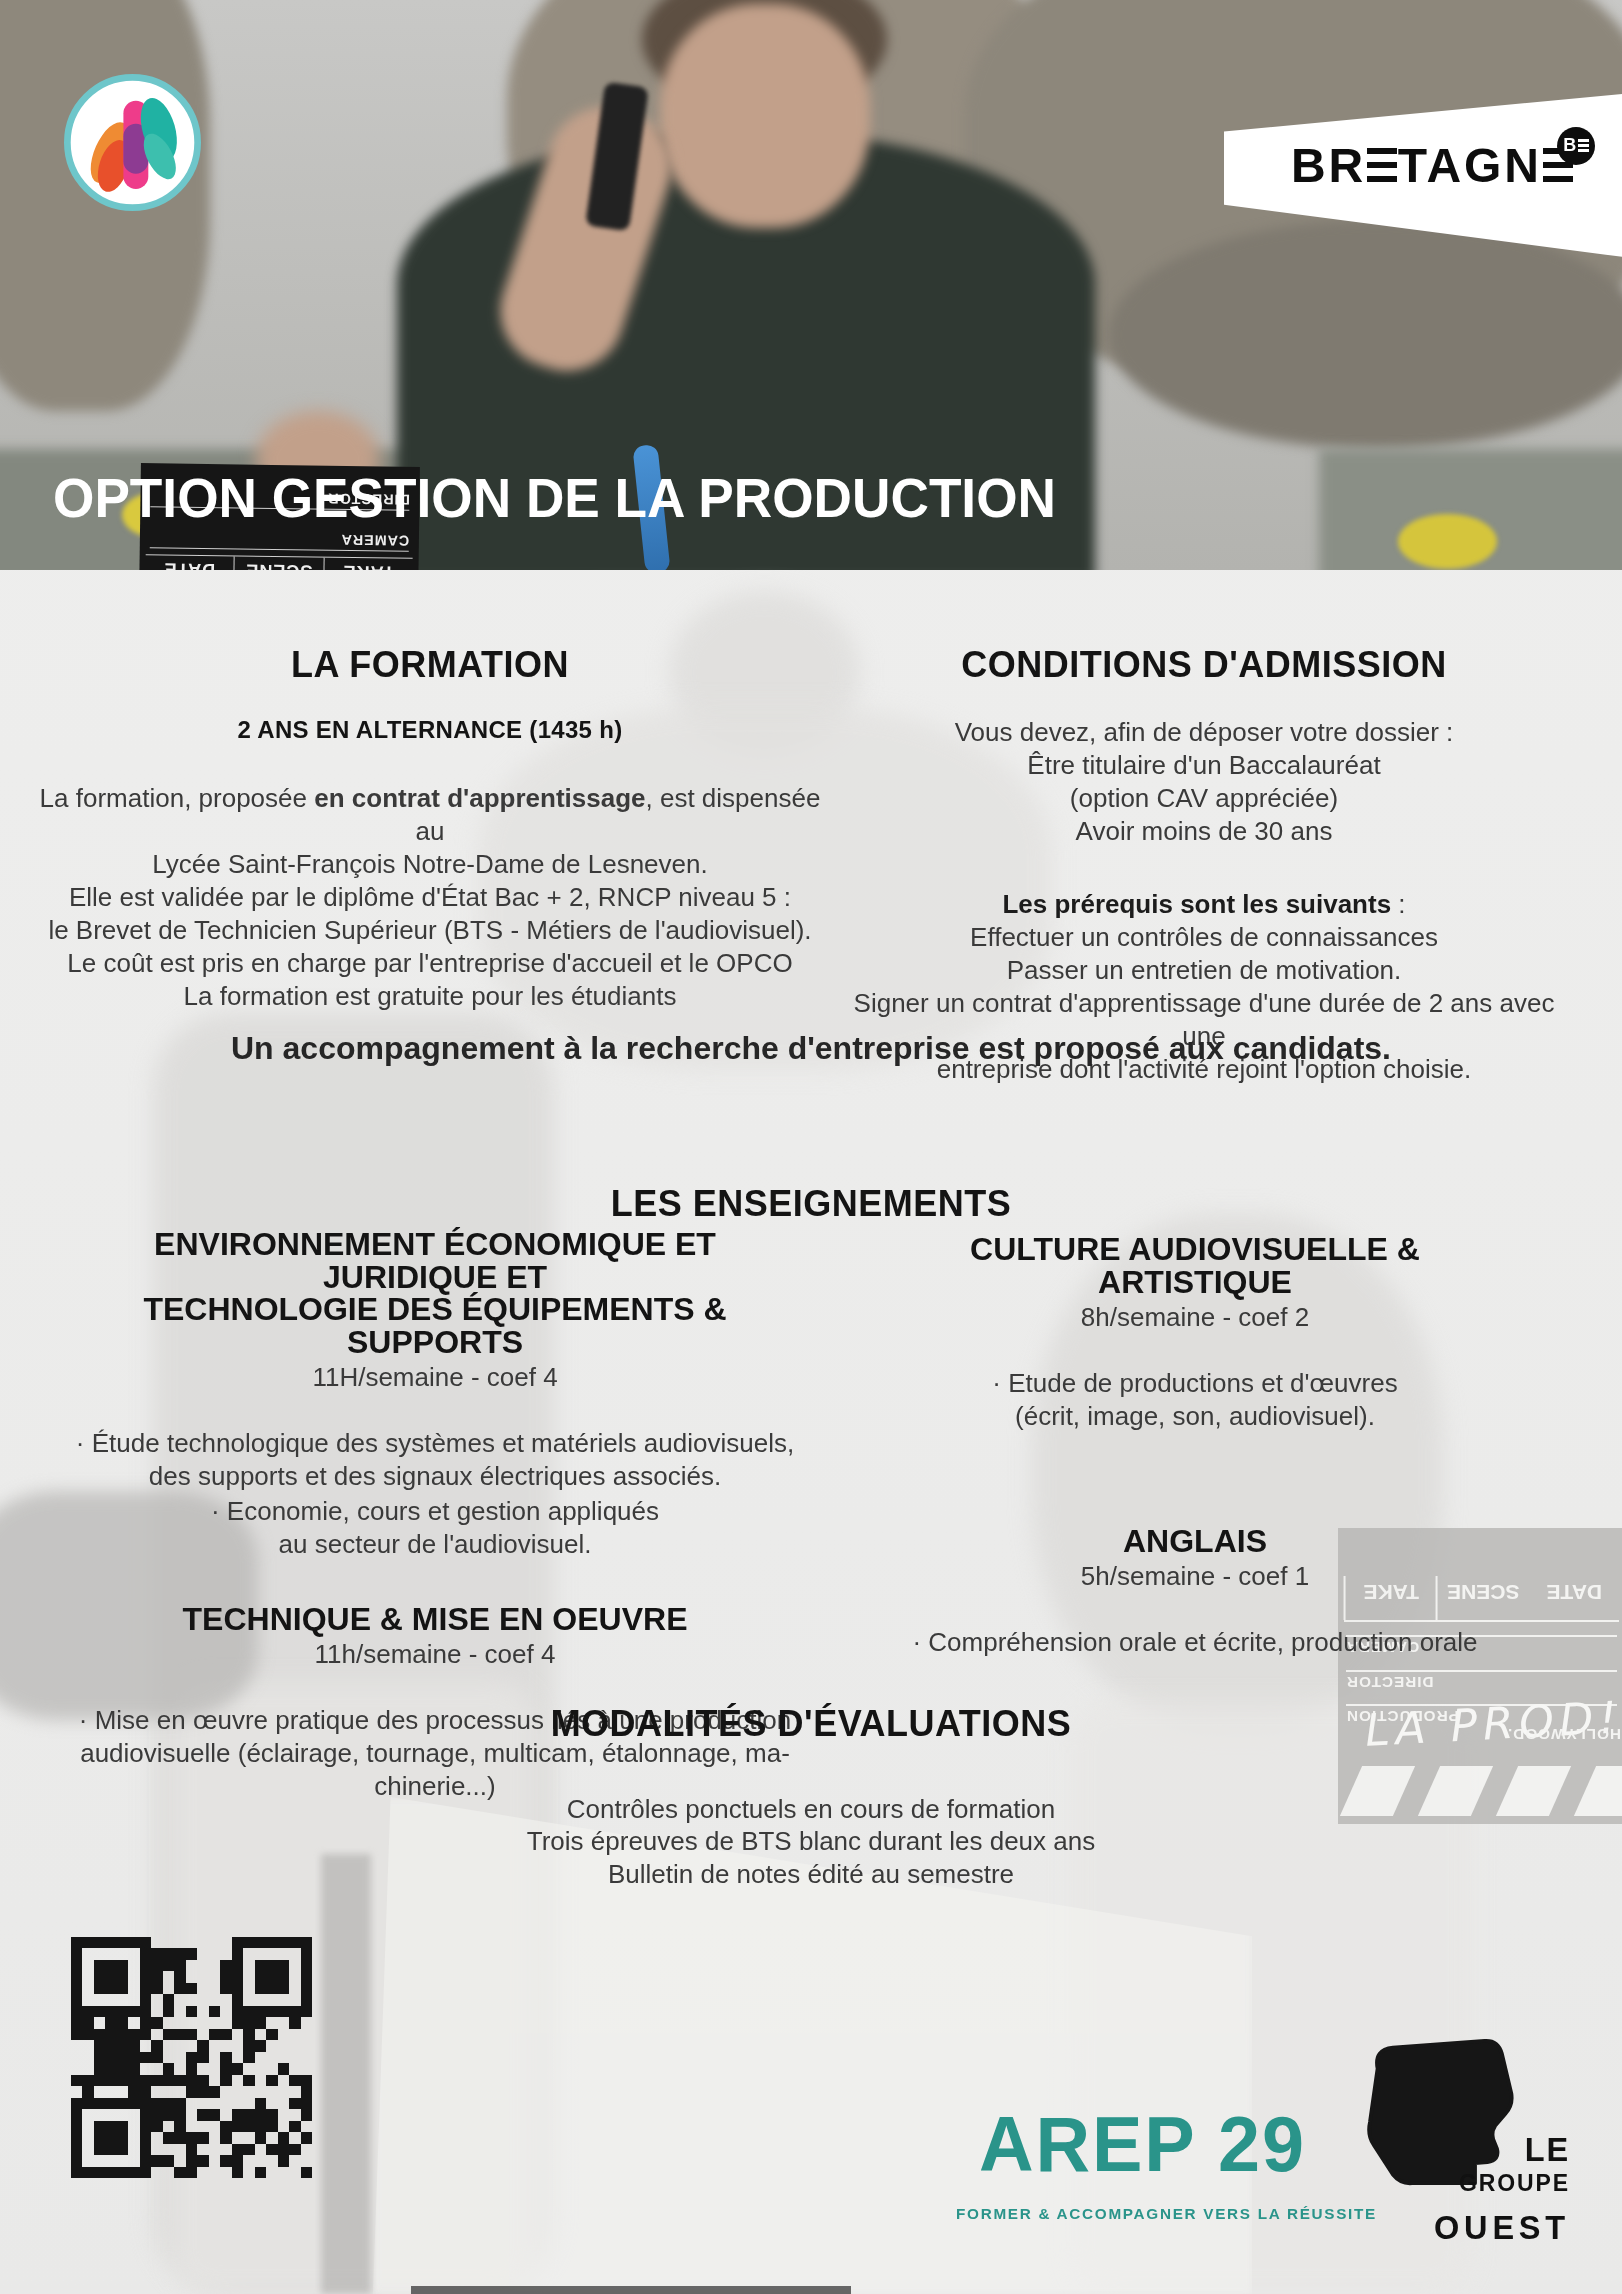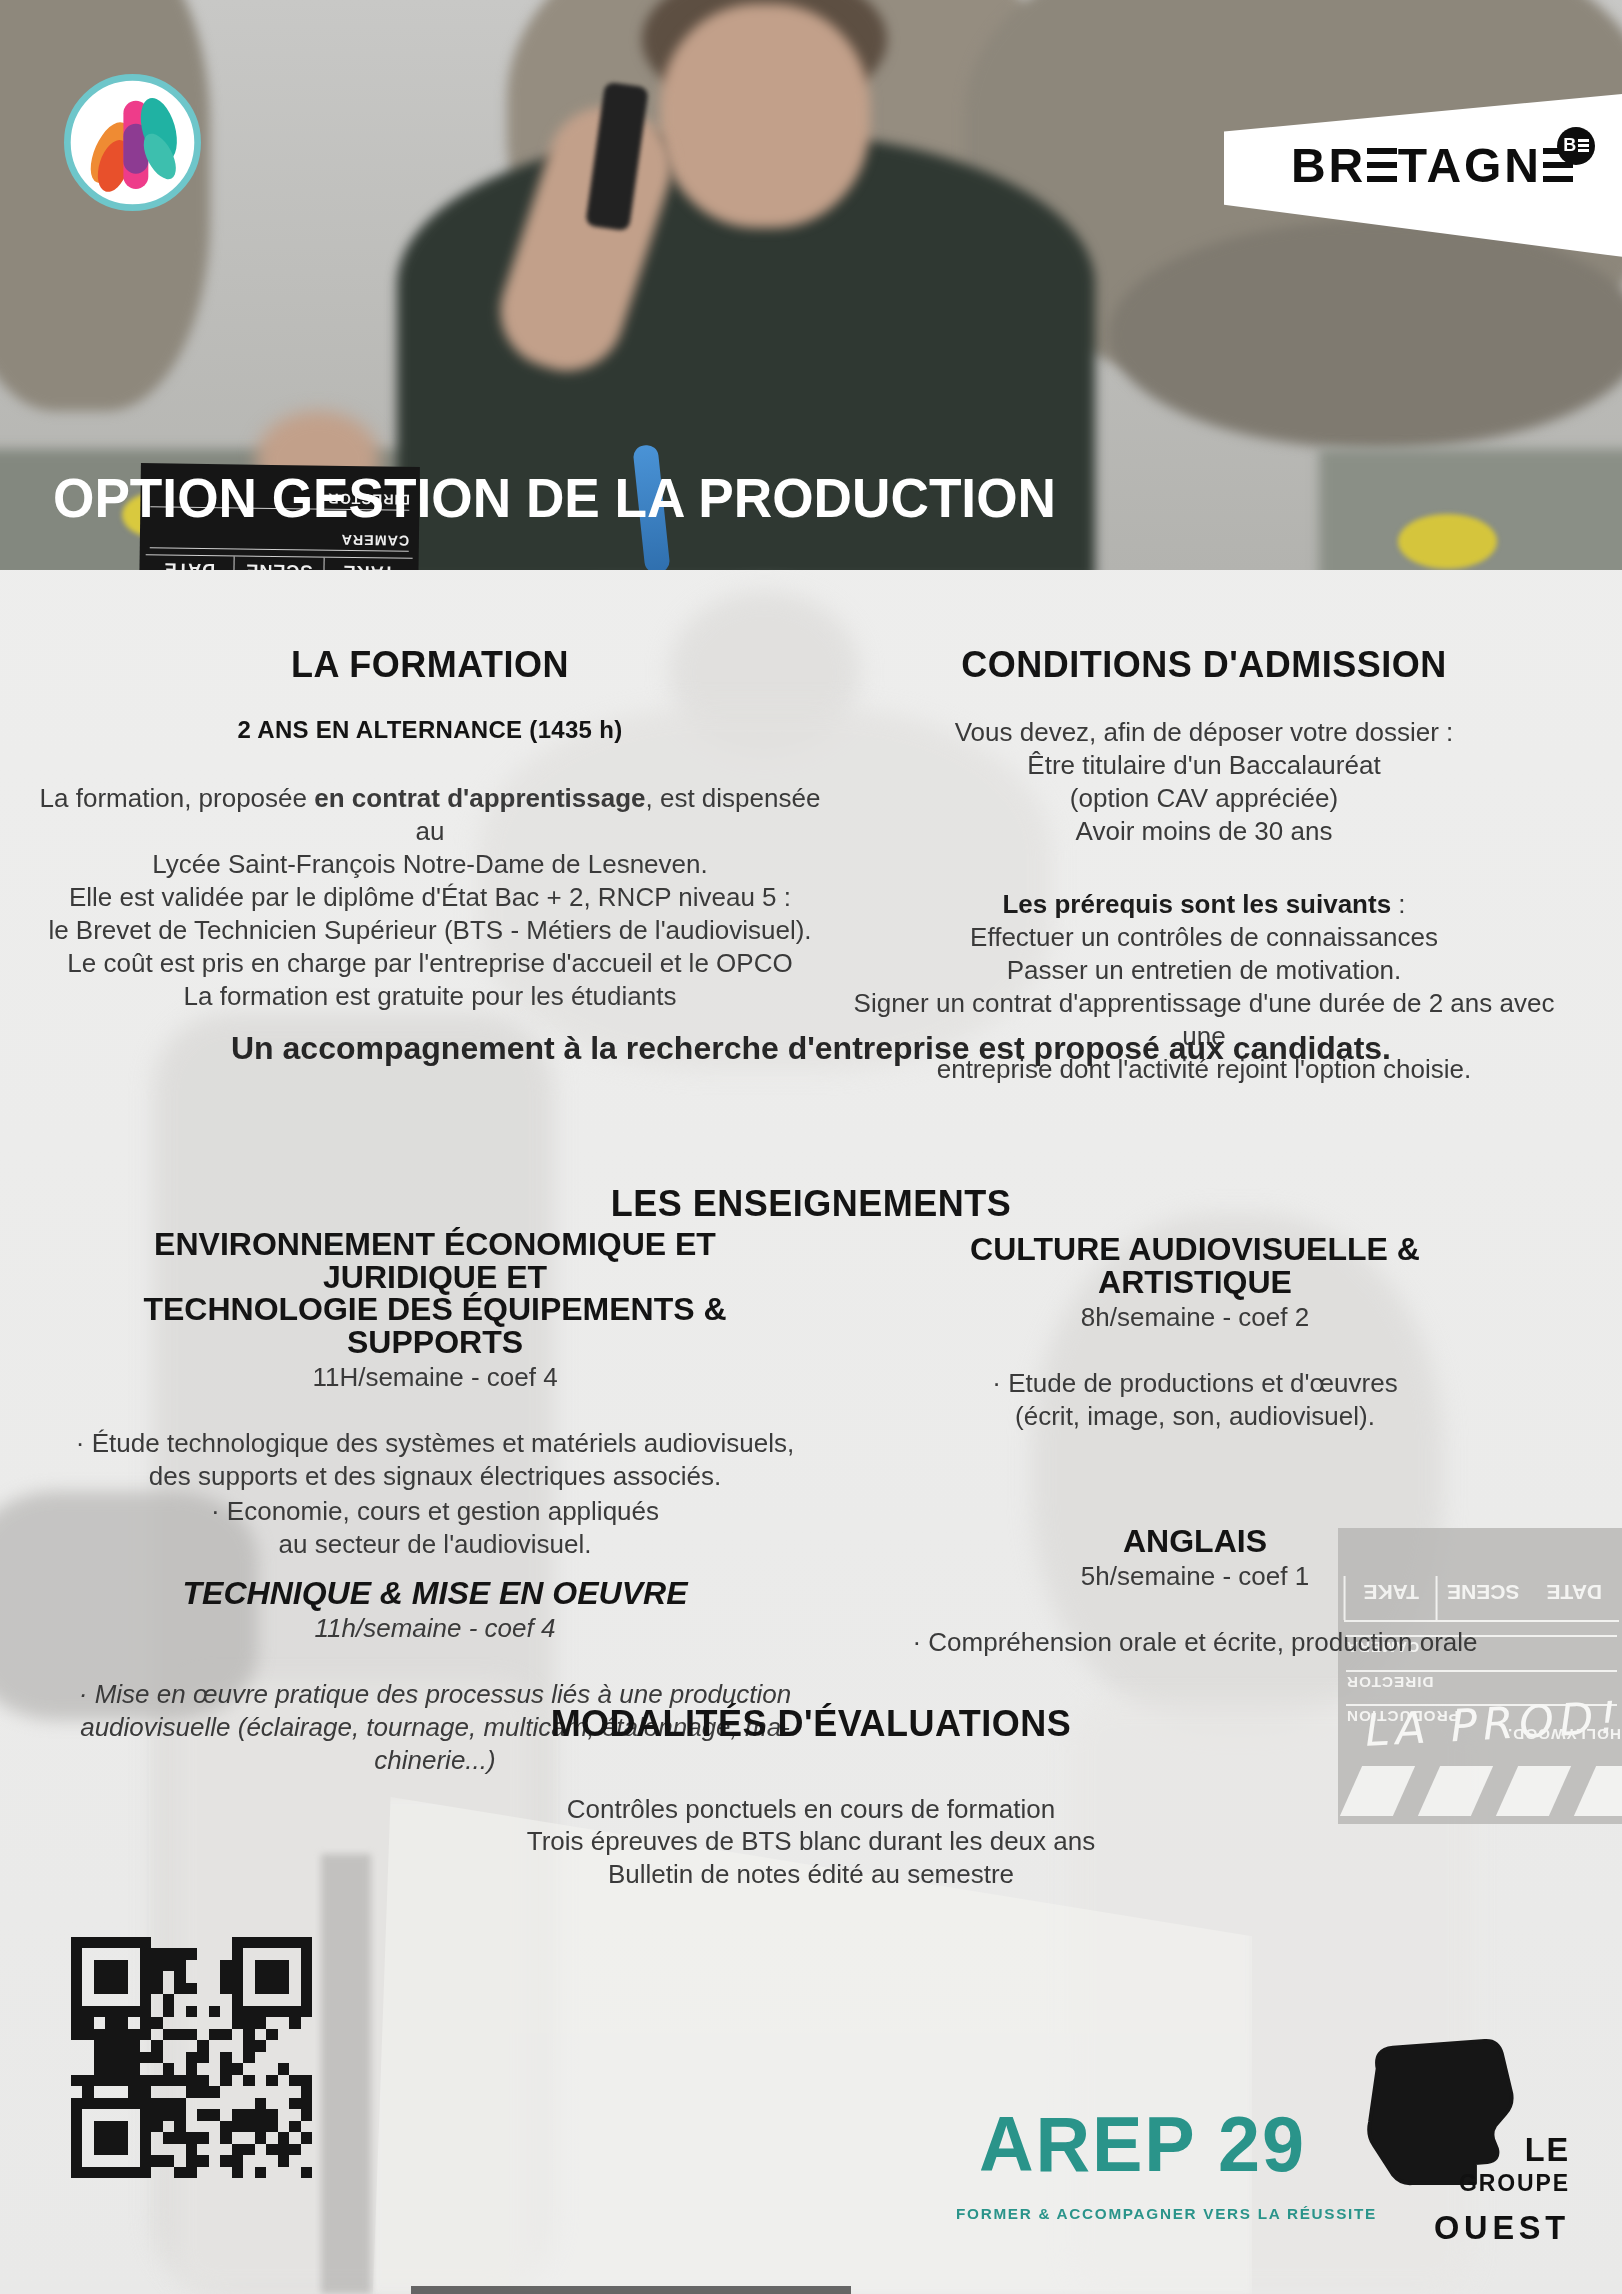--- a/index.html
+++ b/index.html
@@ -91,21 +91,21 @@
   .boldline{font-weight:bold;color:#1c1c1c;}
   #accomp{position:absolute;left:0;top:1030px;width:1622px;font-size:32px;font-weight:bold;color:#262626;}
   #ens-h{position:absolute;left:0;top:1153px;width:1622px;}
   #ens-left{position:absolute;left:43px;top:1228px;width:784px;}
   #ens-right{position:absolute;left:865px;top:1233px;width:660px;}
   .sec-title{font-size:32px;font-weight:bold;color:#141414;line-height:32.5px;white-space:pre-line;max-width:593px;margin:0 auto;}
   .sec-meta{font-size:26px;color:#3a3a3a;margin-top:3.8px;}
   .bullets{margin-top:34px;}
   .bullet{font-size:26px;line-height:33px;color:#3a3a3a;white-space:pre-line;max-width:726px;margin:1.9px auto 0 auto;}
   .bullet:before{content:"·  ";}
-  .mt-sec{margin-top:16px;font-style:italic;}
+  .mt-sec{margin-top:42px;}
   .mt-ang{margin-top:92px;}
   #modalites{position:absolute;left:0;top:1673px;width:1622px;}
   #modalites .lines{margin-top:48px;font-size:26px;line-height:32.5px;color:#3a3a3a;}
   
   #qr{position:absolute;left:71px;top:1937px;width:241px;height:241px;
       display:grid;grid-template-columns:repeat(21,1fr);grid-template-rows:repeat(21,1fr);}
   #qr i{display:block;}
   #qr i.on{background:#151515;}
   
   #arep{position:absolute;left:956px;top:2099px;width:373px;text-align:center;color:#2a948a;}

